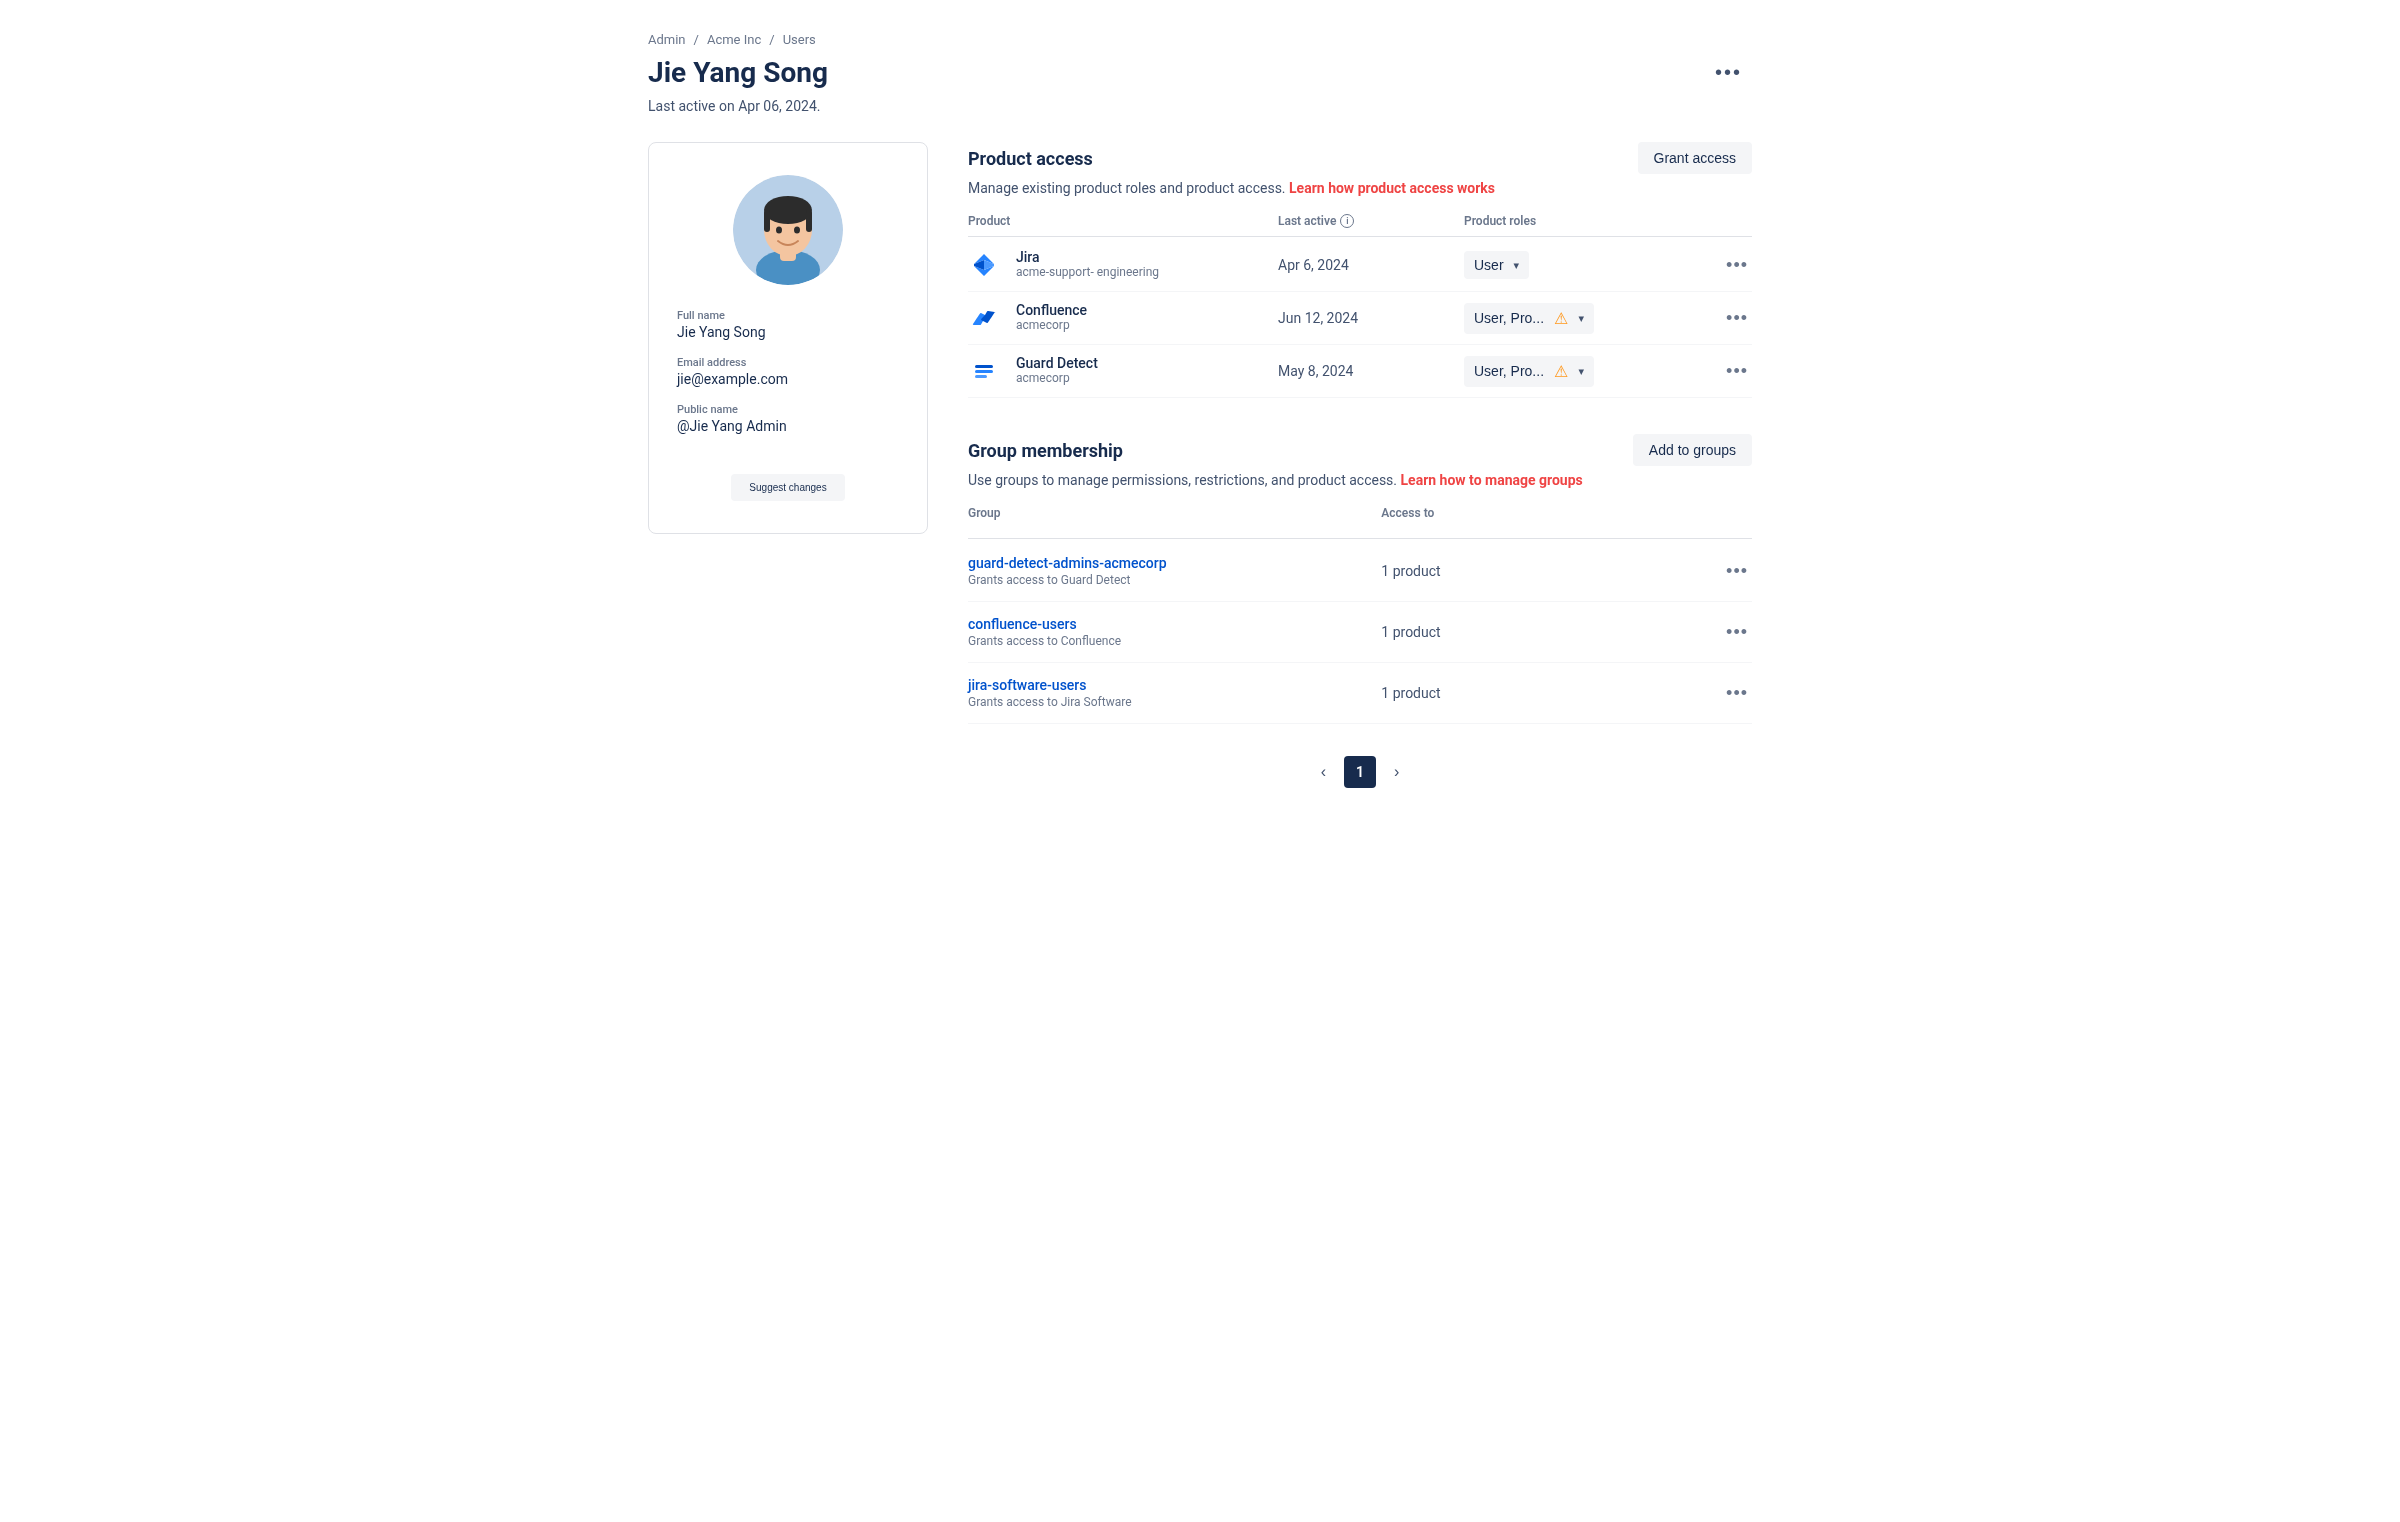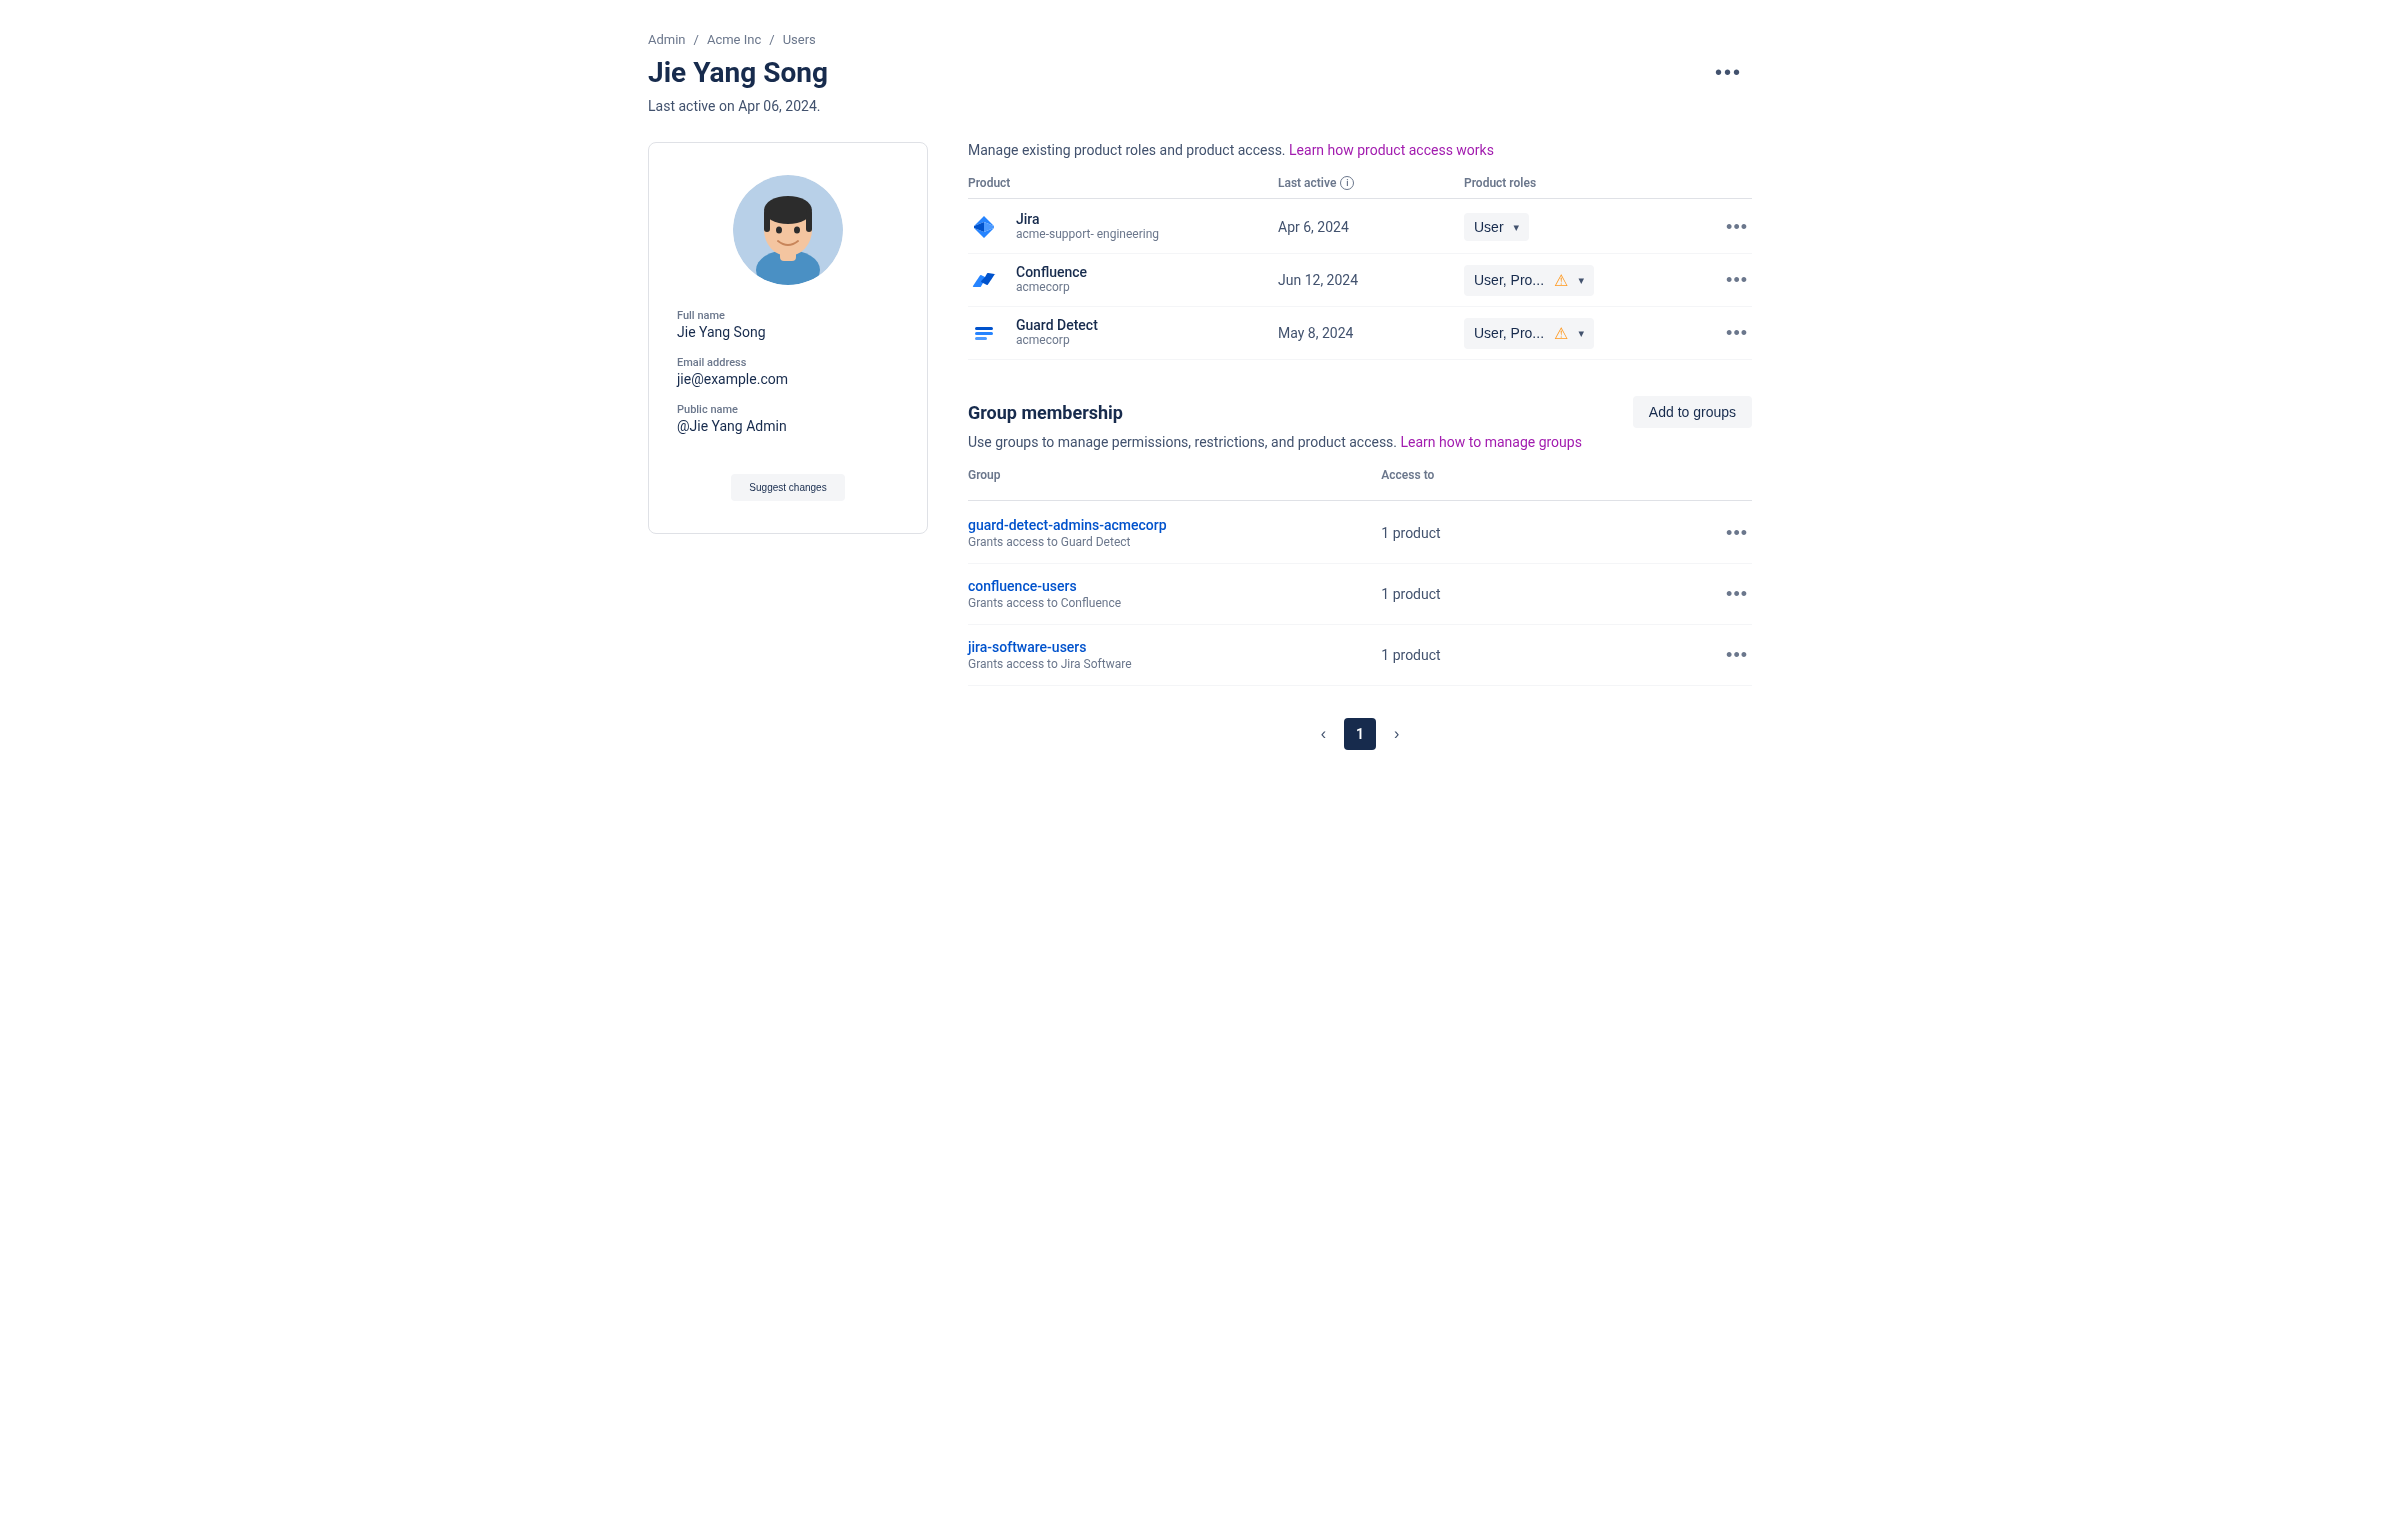--- a/index.html
+++ b/index.html
@@ -142,22 +142,23 @@
       color: #172b4d;
       cursor: pointer;
       font-weight: 500;
     }
     .section-desc {
       font-size: 14px;
       color: #42526e;
       margin-bottom: 18px;
     }
     .section-desc a {
-      color: #a21caf;
+      color: #ef4444;
       text-decoration: none;
+      font-weight: bold;
     }
     .table-header {
       display: flex;
       align-items: center;
       border-bottom: 1px solid #dfe1e6;
       padding-bottom: 8px;
       margin-bottom: 2px;
     }
     .table-header-cell {
       font-size: 12px;
@@ -380,20 +381,24 @@
           <div class="profile-field-value">@Jie Yang Admin</div>
         </div>
       </div>
 
       <button class="suggest-btn">Suggest changes</button>
     </div>
 
     <div class="right-panel">
 
       <div class="section">
+        <div class="section-header">
+          <h2 class="section-title">Product access</h2>
+          <button class="grant-access-btn">Grant access</button>
+        </div>
         <p class="section-desc">
           <span>Manage existing product roles and product access.</span>
           <a href="#">Learn how product access works</a>
         </p>
 
         <div class="table-header">
           <div class="table-header-cell col-product">Product</div>
           <div class="table-header-cell col-last-active">
             <span>Last active</span>
             <span class="info-icon">i</span>

